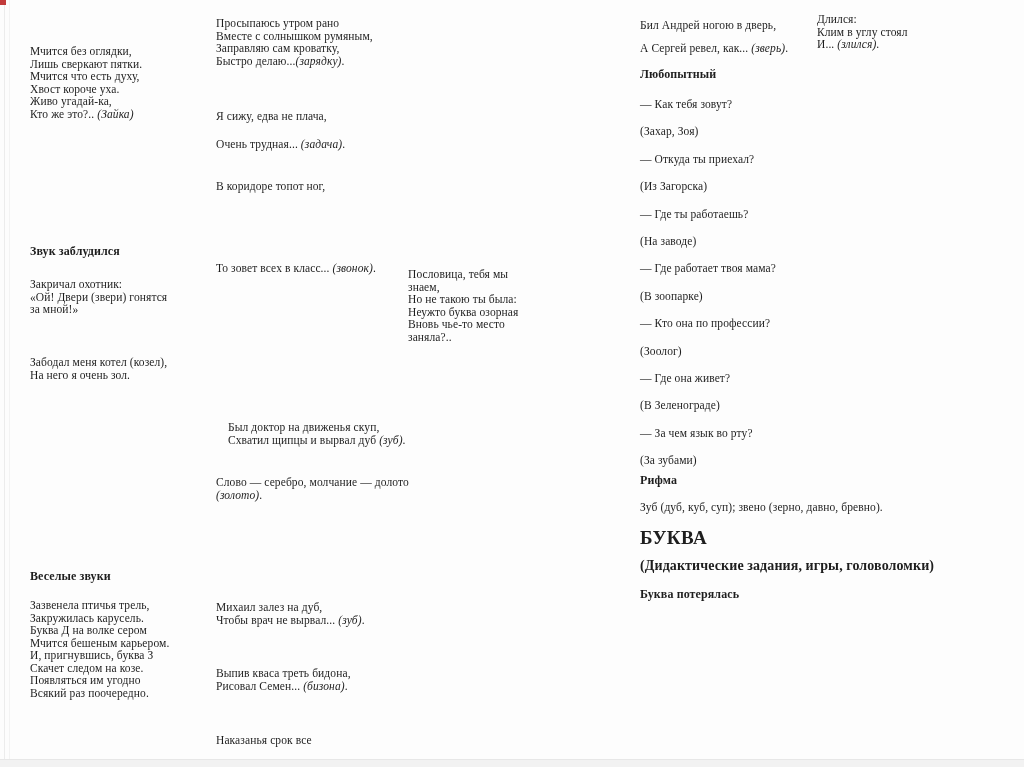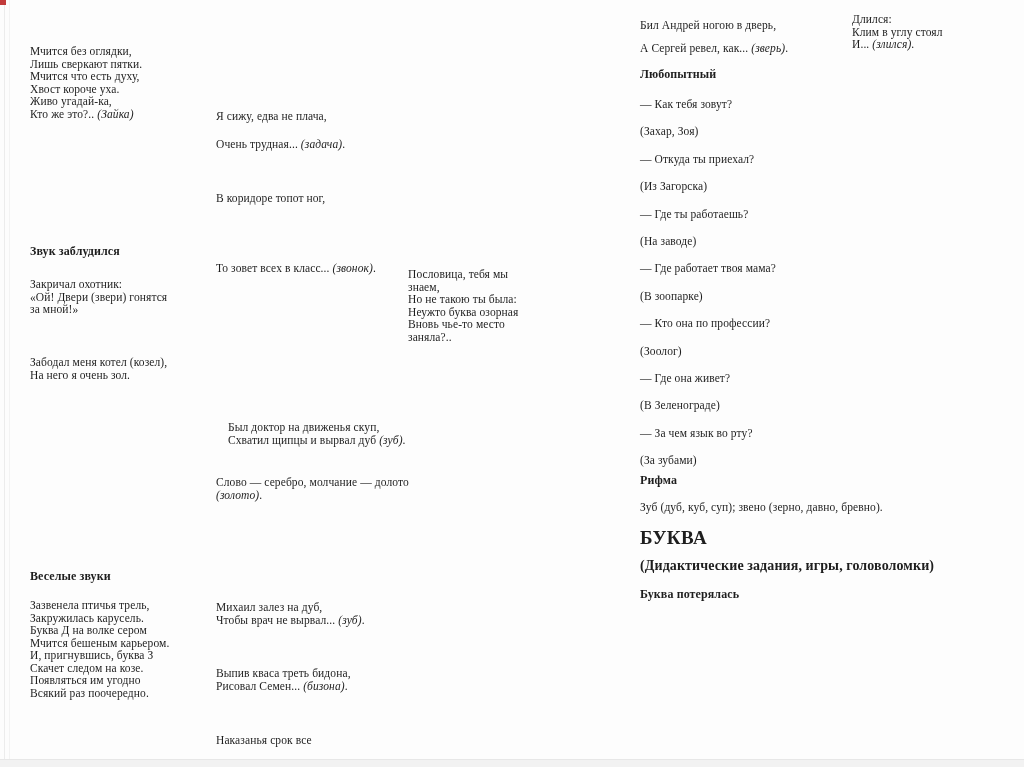--- a/index.html
+++ b/index.html
@@ -78,37 +78,38 @@
   <div class="bottom-band"></div>
   <div class="corner-marker"></div>
 
   <div class="blk" style="left:30px; top:45px;">Мчится без оглядки,<br>Лишь сверкают пятки.<br>Мчится что есть духу,<br>Хвост короче уха.<br>Живо угадай-ка,<br>Кто же это?.. <i>(Зайка)</i></div>
   <div class="blk h-small" style="left:30px; top:245px;">Звук заблудился</div>
   <div class="blk" style="left:30px; top:278px;">Закричал охотник:<br>«Ой! Двери (звери) гонятся<br>за мной!»</div>
   <div class="blk" style="left:30px; top:356px;">Забодал меня котел (козел),<br>На него я очень зол.</div>
   <div class="blk h-small" style="left:30px; top:570px;">Веселые звуки</div>
   <div class="blk" style="left:30px; top:599px;">Зазвенела птичья трель,<br>Закружилась карусель.<br>Буква Д на волке сером<br>Мчится бешеным карьером.<br>И, пригнувшись, буква З<br>Скачет следом на козе.<br>Появляться им угодно<br>Всякий раз поочередно.</div>
 
+  <div class="blk" style="left:216px; top:17px;">Просыпаюсь утром рано<br>Вместе с солнышком румяным,<br>Заправляю сам кроватку,<br>Быстро делаю...<i>(зарядку)</i>.</div>
   <div class="blk" style="left:216px; top:110px;">Я сижу, едва не плача,</div>
   <div class="blk" style="left:216px; top:138px;">Очень трудная... <i>(задача)</i>.</div>
-  <div class="blk" style="left:216px; top:192px;">В коридоре топот ног,</div>
+  <div class="blk" style="left:216px; top:180px;">В коридоре топот ног,</div>
   <div class="blk" style="left:216px; top:219px;margin-top:43px;">То зовет всех в класс... <i>(звонок)</i>.</div>
   <div class="blk" style="left:228px; top:421px;">Был доктор на движенья скуп,<br>Схватил щипцы и вырвал дуб <i>(зуб)</i>.</div>
   <div class="blk" style="left:216px; top:476px;">Слово — серебро, молчание — долото<br><i>(золото)</i>.</div>
   <div class="blk" style="left:216px; top:601px;">Михаил залез на дуб,<br>Чтобы врач не вырвал... <i>(зуб)</i>.</div>
   <div class="blk" style="left:216px; top:667px;">Выпив кваса треть бидона,<br>Рисовал Семен... <i>(бизона)</i>.</div>
   <div class="blk" style="left:216px; top:734px;">Наказанья срок все</div>
 
   <div class="blk" style="left:408px; top:268px;">Пословица, тебя мы<br>знаем,<br>Но не такою ты была:<br>Неужто буква озорная<br>Вновь чье-то место<br>заняла?..</div>
 
   <div class="blk" style="left:640px; top:19px;">Бил Андрей ногою в дверь,</div>
   <div class="blk" style="left:640px; top:42px;">А Сергей ревел, как... <i>(зверь)</i>.</div>
   <div class="blk h-small" style="left:640px; top:68px;">Любопытный</div>
   <div class="blk qa" style="left:640px; top:91px;">— Как тебя зовут?<br>(Захар, Зоя)<br>— Откуда ты приехал?<br>(Из Загорска)<br>— Где ты работаешь?<br>(На заводе)<br>— Где работает твоя мама?<br>(В зоопарке)<br>— Кто она по профессии?<br>(Зоолог)<br>— Где она живет?<br>(В Зеленограде)<br>— За чем язык во рту?<br>(За зубами)</div>
   <div class="blk h-small" style="left:640px; top:474px;">Рифма</div>
   <div class="blk" style="left:640px; top:501px;">Зуб (дуб, куб, суп); звено (зерно, давно, бревно).</div>
   <div class="blk title-big" style="left:640px; top:528px;text-align:center;">БУКВА</div>
   <div class="blk subtitle" style="left:640px; top:558px;">(Дидактические задания, игры, головоломки)</div>
   <div class="blk h-small" style="left:640px; top:588px;">Буква потерялась</div>
 
-  <div class="blk" style="left:817px; top:13px;margin-left:35px;">Длился:<br>Клим в углу стоял<br>И... <i>(злился)</i>.</div>
+  <div class="blk" style="left:817px; top:13px;">Длился:<br>Клим в углу стоял<br>И... <i>(злился)</i>.</div>
 
 </div>
 
 </body></html>

